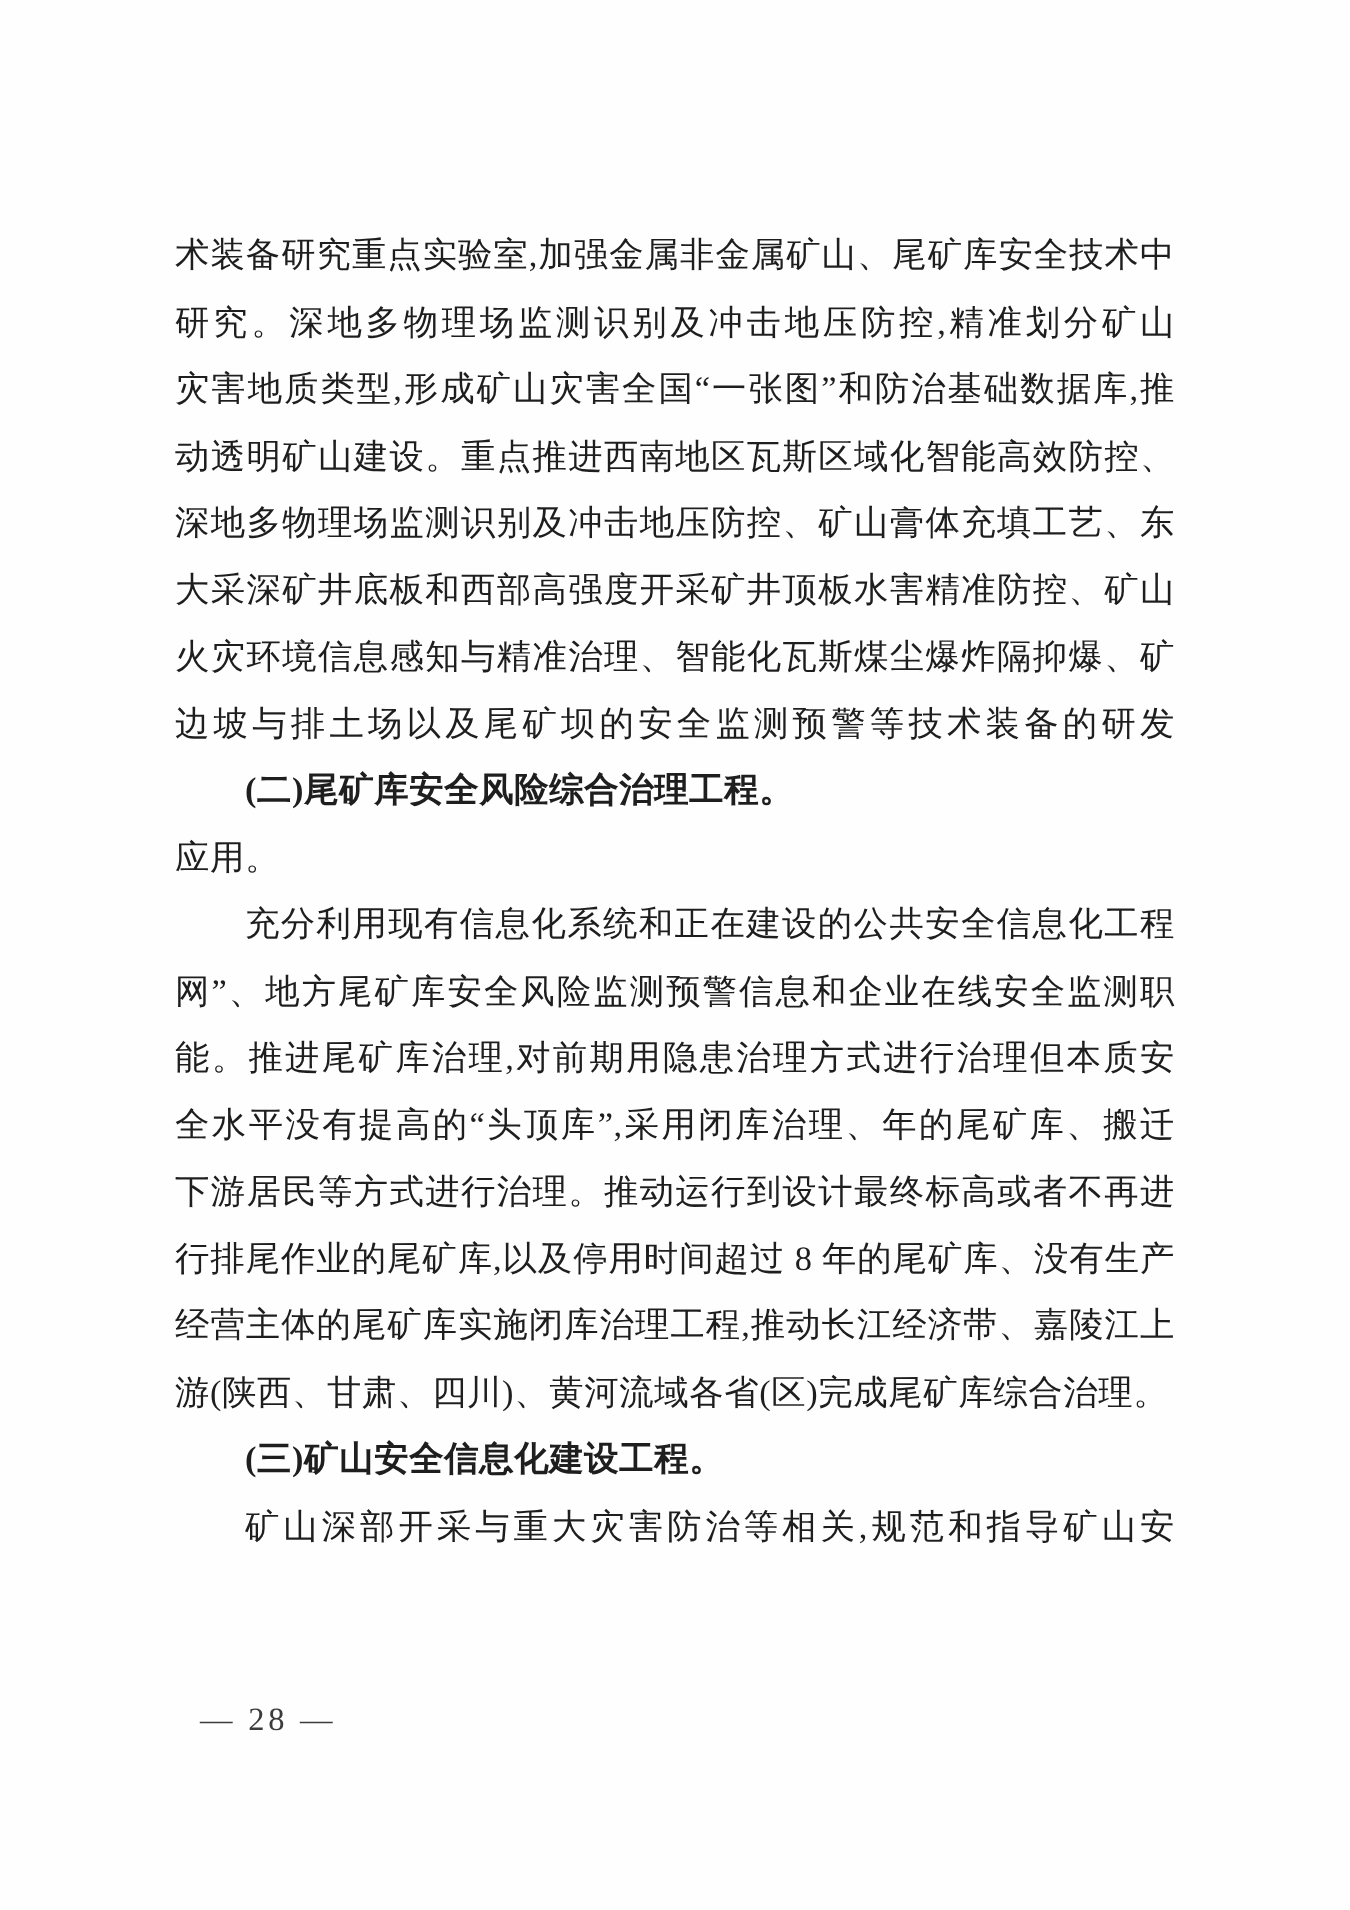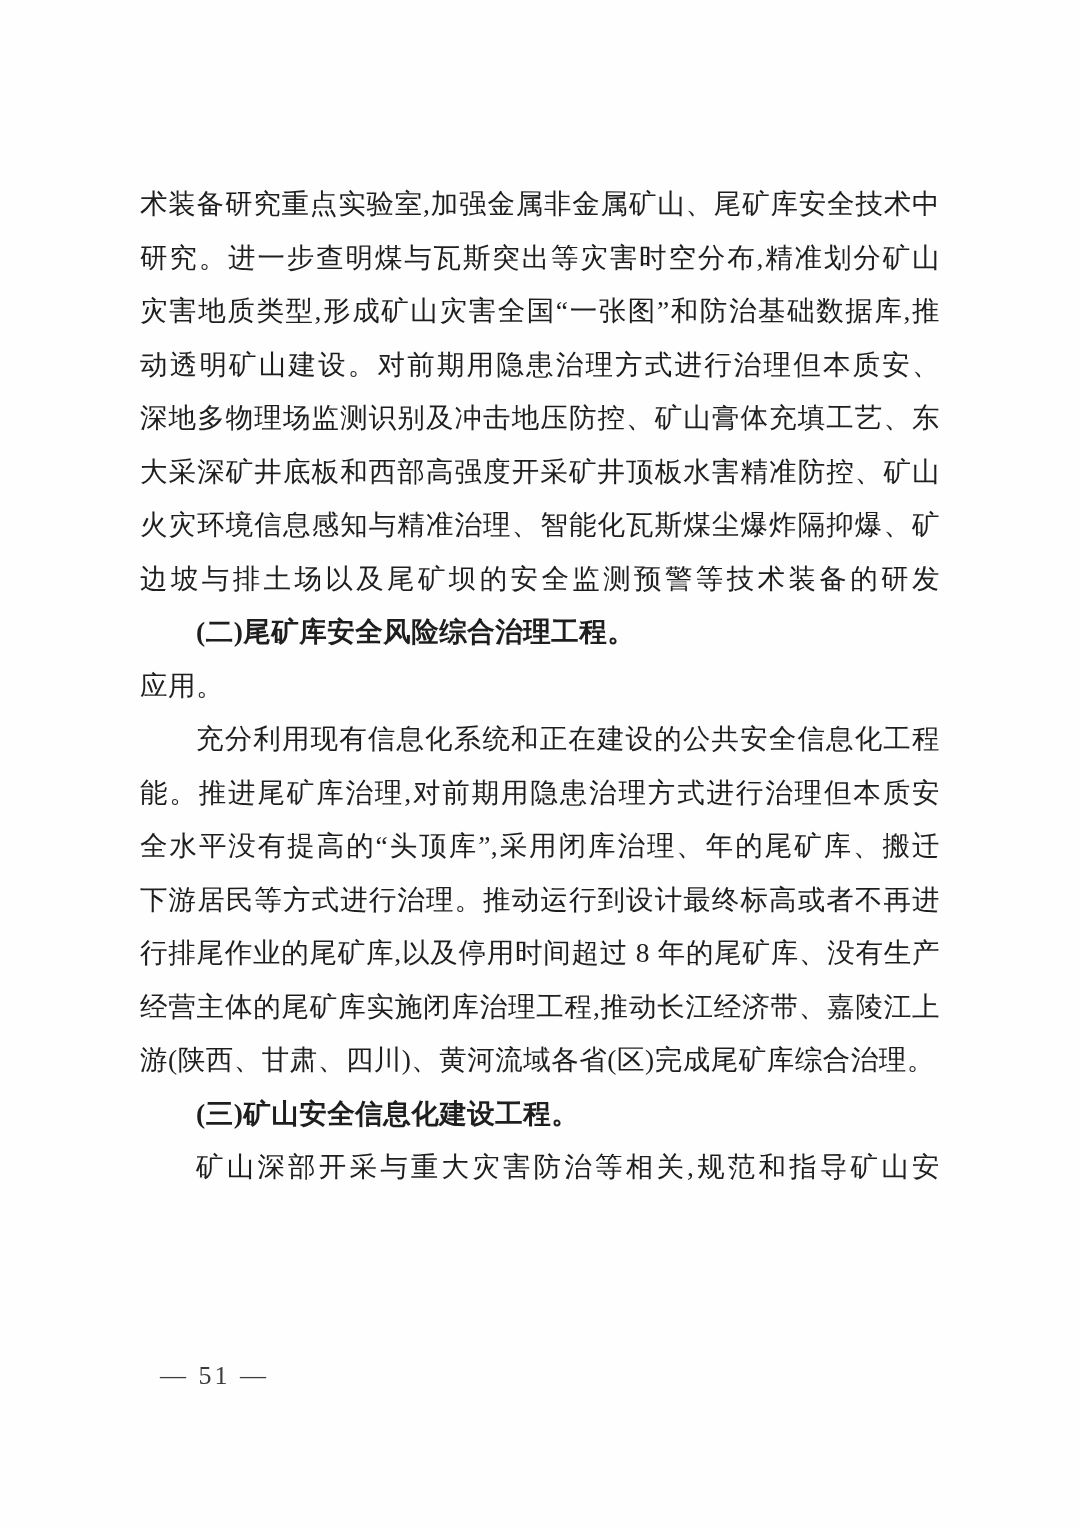--- a/index.html
+++ b/index.html
@@ -56,35 +56,36 @@
     color: #3c3c3c;
     letter-spacing: 3px;
   }
 </style>
 </head>
 <body>
 
 <div class="page">
   <div class="content" id="content">
       <div class="line fill">术装备研究重点实验室,加强金属非金属矿山、尾矿库安全技术中</div>
-      <div class="line fill">研究。进一步查明煤与瓦斯突出等灾害时空分布,精准划分矿山</div>
+      <div class="line fill">研究。深地多物理场监测识别及冲击地压防控,精准划分矿山</div>
       <div class="line fill">灾害地质类型,形成矿山灾害全国“一张图”和防治基础数据库,推</div>
-      <div class="line fill">动透明矿山建设。对前期用隐患治理方式进行治理但本质安、</div>
+      <div class="line fill">动透明矿山建设。重点推进西南地区瓦斯区域化智能高效防控、</div>
       <div class="line fill">深地多物理场监测识别及冲击地压防控、矿山膏体充填工艺、东部</div>
       <div class="line fill">大采深矿井底板和西部高强度开采矿井顶板水害精准防控、矿山</div>
       <div class="line fill">火灾环境信息感知与精准治理、智能化瓦斯煤尘爆炸隔抑爆、矿山</div>
       <div class="line fill">边坡与排土场以及尾矿坝的安全监测预警等技术装备的研发</div>
       <div class="line heading indent">(二)尾矿库安全风险综合治理工程。</div>
       <div class="line">应用。</div>
       <div class="line indent fill">充分利用现有信息化系统和正在建设的公共安全信息化工程</div>
+      <div class="line fill">网”、地方尾矿库安全风险监测预警信息和企业在线安全监测职</div>
       <div class="line fill">能。推进尾矿库治理,对前期用隐患治理方式进行治理但本质安</div>
       <div class="line fill">全水平没有提高的“头顶库”,采用闭库治理、年的尾矿库、搬迁</div>
       <div class="line fill">下游居民等方式进行治理。推动运行到设计最终标高或者不再进</div>
       <div class="line fill">行排尾作业的尾矿库,以及停用时间超过 8 年的尾矿库、没有生产</div>
       <div class="line fill">经营主体的尾矿库实施闭库治理工程,推动长江经济带、嘉陵江上</div>
       <div class="line">游(陕西、甘肃、四川)、黄河流域各省(区)完成尾矿库综合治理。</div>
       <div class="line heading indent">(三)矿山安全信息化建设工程。</div>
       <div class="line indent fill">矿山深部开采与重大灾害防治等相关,规范和指导矿山安</div>
     </div>
   <div class="footer">
-    <span>— 51 —</span>
+    <span>— 28 —</span>
   </div>
 </div>
 
 </body></html>

